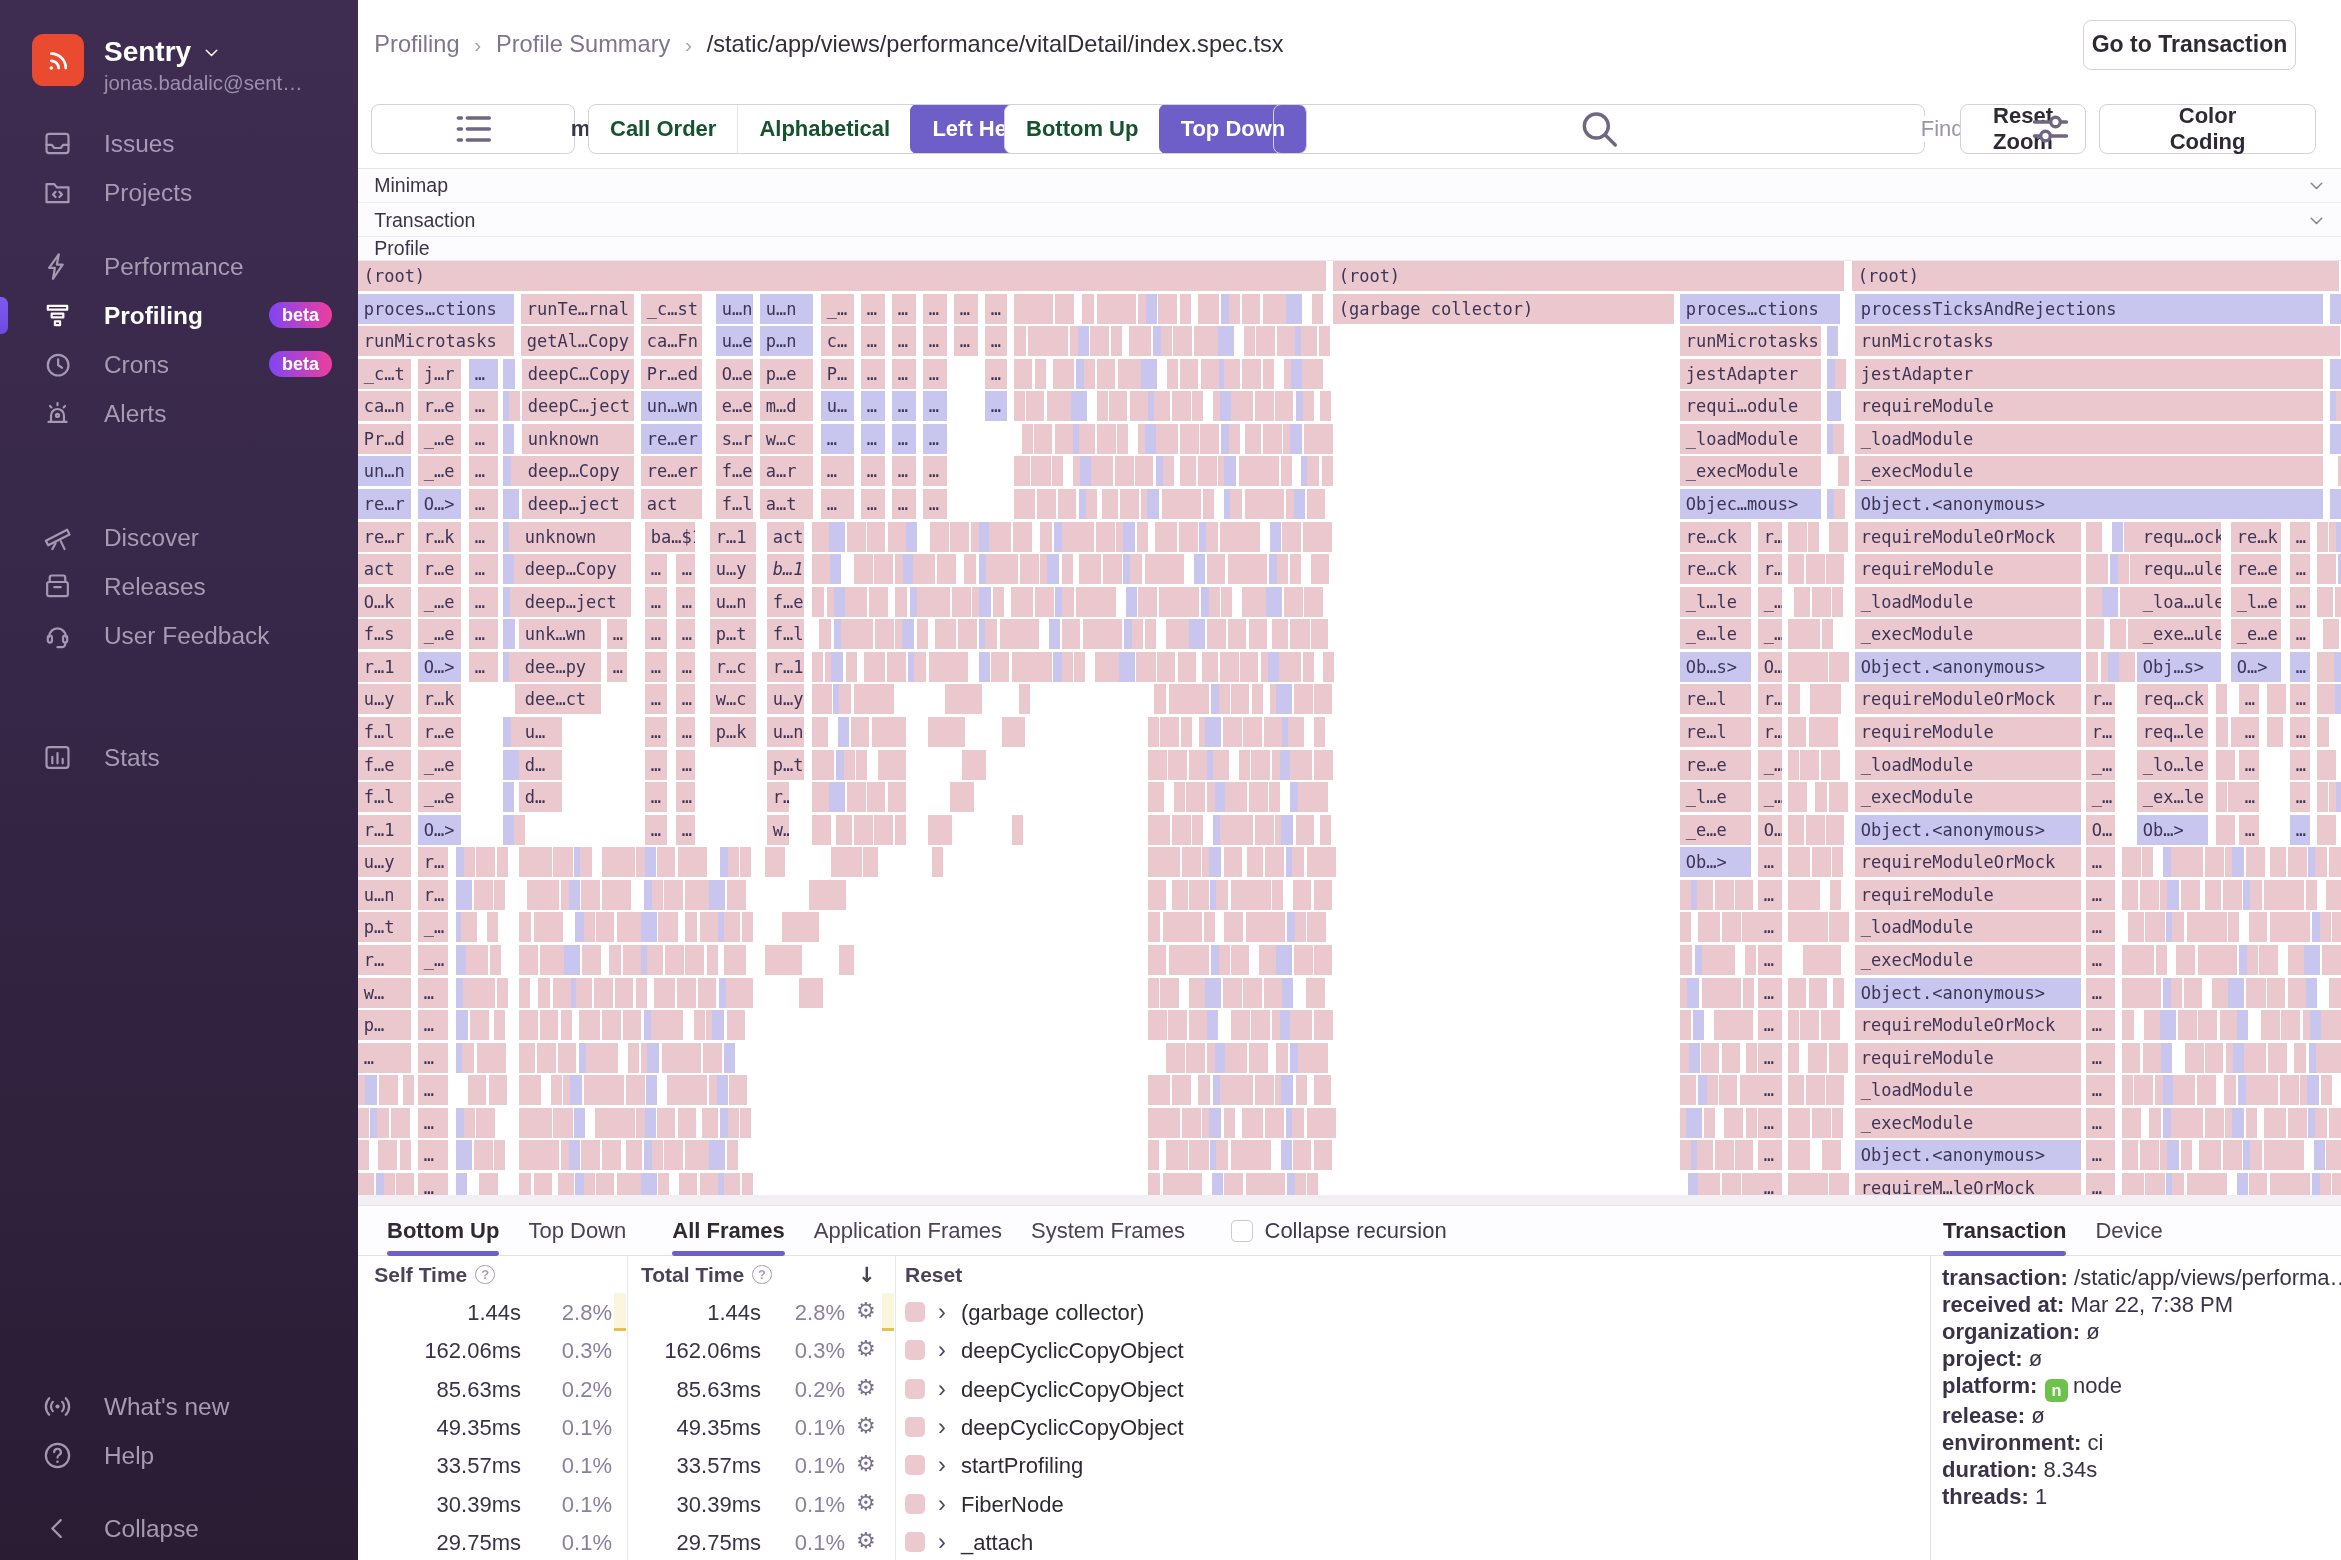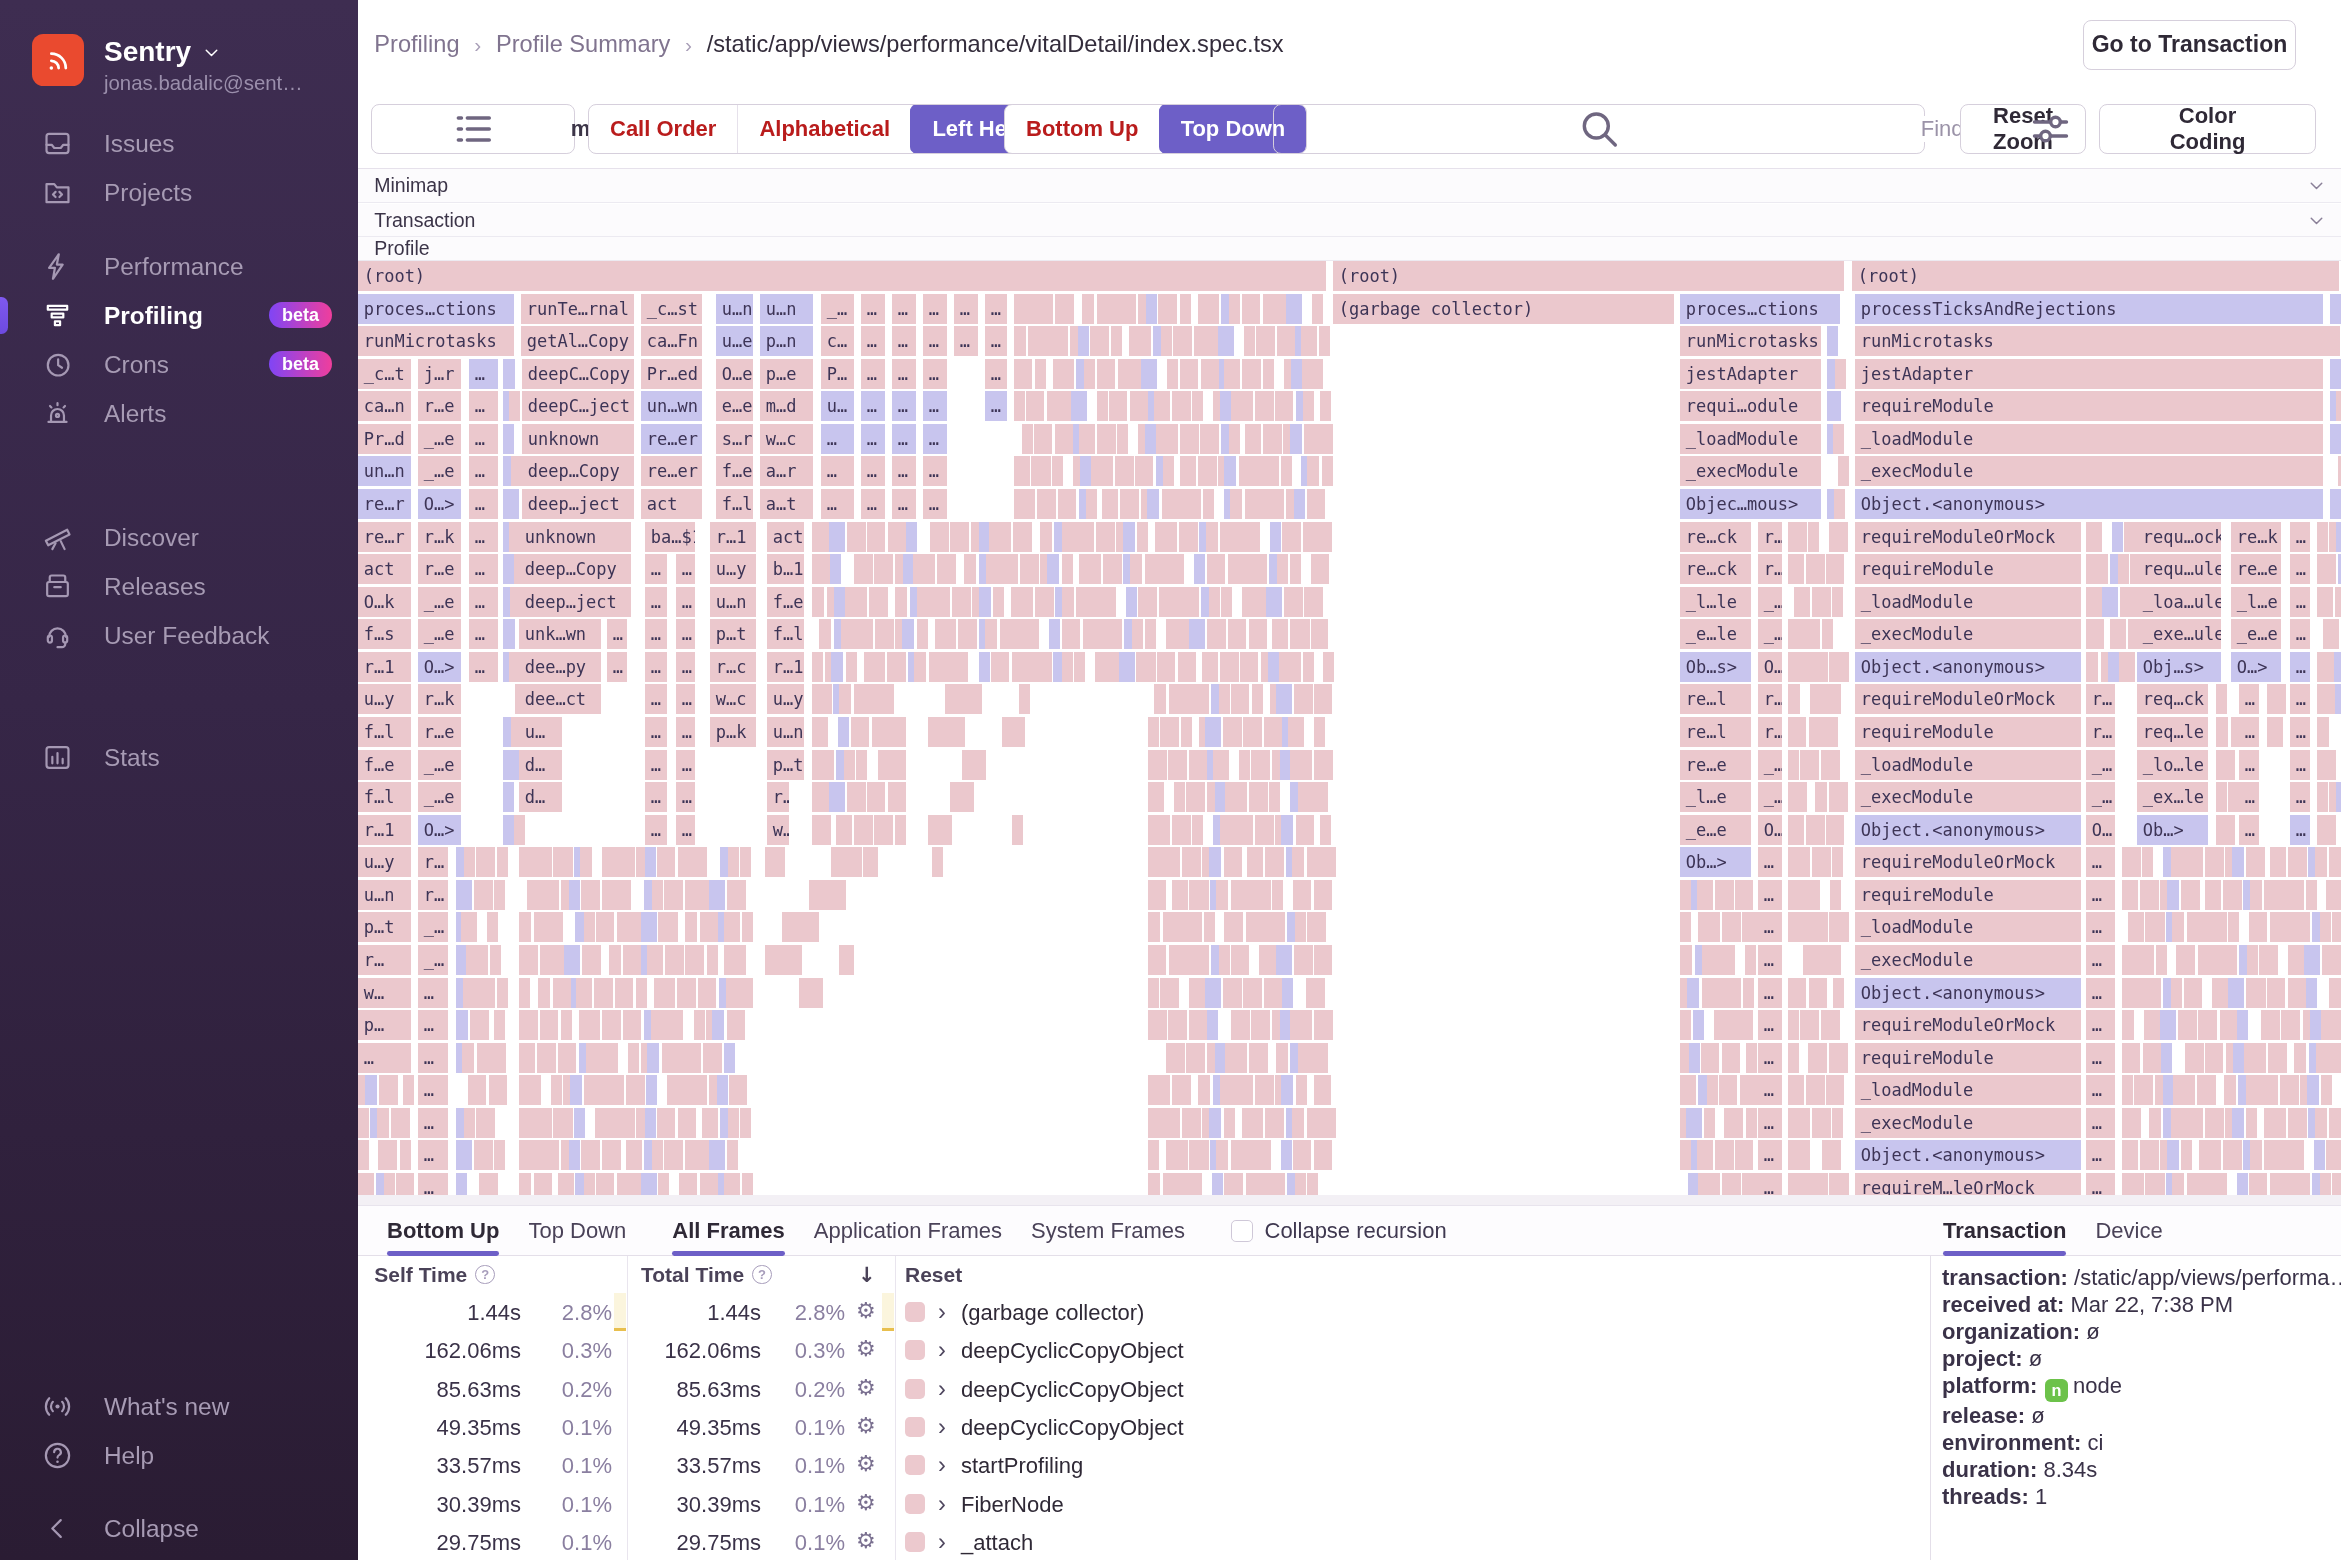--- a/index.html
+++ b/index.html
@@ -34,21 +34,21 @@
   .btn { border:1.2px solid #d6cfdc; border-radius:8.1px; background:#fff; color:#2f2936; font-weight:700; font-size:23px;
     display:flex; align-items:center; justify-content:center; cursor:pointer; }
   .goto-btn { position:absolute; right:46px; top:19.5px; width:213px; height:50px; }
 
   
   .toolbar { position:absolute; left:0; top:96px; width:1984px; height:73px; border-bottom:1.2px solid #e6e1eb; }
   .tb { position:absolute; top:8.1px; height:50px; }
   .select-main { left:13px; width:204px; border:1.2px solid #d6cfdc; border-radius:8.1px; display:flex; align-items:center; padding:0 14.7px; gap:11.4px; cursor:pointer;}
   .select-main .lbl { font-size:22px; font-weight:700; color:#3c3548; flex:1; }
   .seg-group { display:flex; border:1.2px solid #d6cfdc; border-radius:8.1px; overflow:hidden; background:#fff; }
-  .seg { padding:0 21px; font-size:22px; font-weight:700; color:#b91c1c; display:flex; align-items:center; cursor:pointer; border-left:1.2px solid #e6e1eb; }
+  .seg { padding:0 21px; font-size:22px; font-weight:700; color:#14532d; display:flex; align-items:center; cursor:pointer; border-left:1.2px solid #e6e1eb; }
   .seg:first-child { border-left:none; }
   .seg.active { background:#6d5fc7; color:#fff; border-left-color:#6d5fc7; border-radius:7.3px; margin:-0.8px; }
   .g1 { left:230px; } .g2 { left:646px; }
   .search-box { left:915px; width:652px; border:1.2px solid #d6cfdc; border-radius:8.1px; display:flex; align-items:center; padding:0 14.7px; gap:11.4px; }
   .search-box input { border:none; outline:none; flex:1; font-size:22px; color:#3c3548; font-family:inherit; }
   .search-box input::placeholder { color:#9b93a8; }
   .reset-btn { left:1602px; width:126px; font-size:22px; }
   .color-btn { left:1741px; width:217px; font-size:22px; gap:11.4px; }
   .tbicon { width:24.4px; height:24.4px; color:#6f6680; flex:none; }
 
@@ -697,21 +697,21 @@
         <div class="fg-cell lav" style="left: 1978px; top: 261px; width: 4.9px;"></div>
         <div class="fg-cell pink" style="left: 0px; top: 293px; width: 53px;">act</div>
         <div class="fg-cell pink" style="left: 60px; top: 293px; width: 43px;">r…e</div>
         <div class="fg-cell pink" style="left: 111px; top: 293px; width: 28.5px;">…</div>
         <div class="fg-cell lav" style="left: 145px; top: 293px; width: 8.1px;"></div>
         <div class="fg-cell pink" style="left: 156px; top: 293px; width: 3.3px;"></div>
         <div class="fg-cell pink" style="left: 161px; top: 293px; width: 112px;">deep…Copy</div>
         <div class="fg-cell pink" style="left: 287px; top: 293px; width: 22px;">…</div>
         <div class="fg-cell pink" style="left: 318px; top: 293px; width: 19px;">…</div>
         <div class="fg-cell pink" style="left: 352px; top: 293px; width: 46px;">u…y</div>
-        <div class="fg-cell pink" style="left: 409px; top: 293px; width: 37px;">b…1</div>
+        <div class="fg-cell pink" style="left: 409px; top: 293px; width: 37px; font-style: italic;">b…1</div>
         <div class="fg-cell pink" style="left: 454px; top: 293px; width: 4.9px;"></div>
         <div class="fg-cell pink" style="left: 462px; top: 293px; width: 8.1px;"></div>
         <div class="fg-cell lav" style="left: 472px; top: 293px; width: 3.3px;"></div>
         <div class="fg-cell pink" style="left: 496px; top: 293px; width: 5.7px;"></div>
         <div class="fg-cell pink" style="left: 504px; top: 293px; width: 9.8px;"></div>
         <div class="fg-cell pink" style="left: 516px; top: 293px; width: 4.1px;"></div>
         <div class="fg-cell pink" style="left: 523px; top: 293px; width: 12.2px;"></div>
         <div class="fg-cell pink" style="left: 537px; top: 293px; width: 4.9px;"></div>
         <div class="fg-cell lav" style="left: 545px; top: 293px; width: 8.1px;"></div>
         <div class="fg-cell pink" style="left: 555px; top: 293px; width: 3.3px;"></div>

